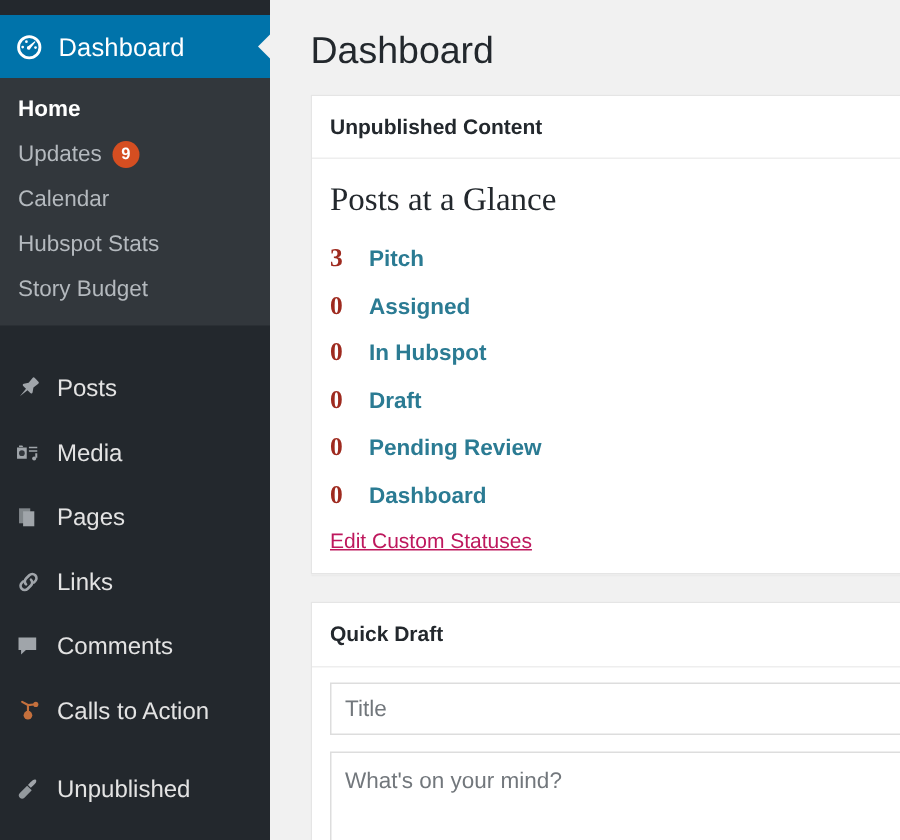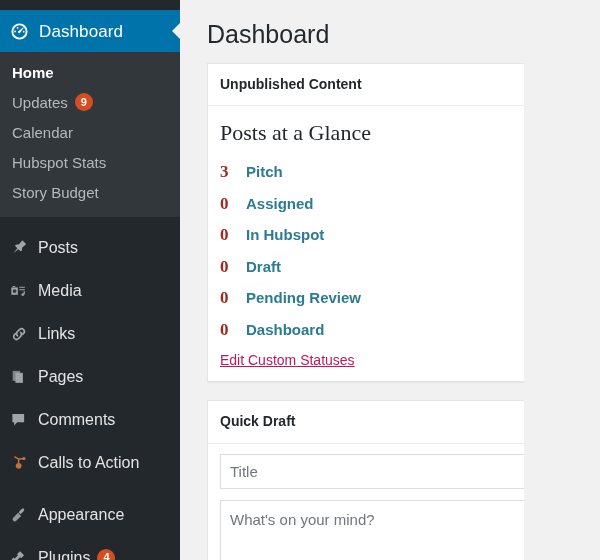--- a/index.html
+++ b/index.html
@@ -9,21 +9,21 @@
     width: 600px;
     height: 560px;
     overflow: hidden;
     background: #f1f1f1;
     font-family: "Liberation Sans", sans-serif;
     -webkit-font-smoothing: antialiased;
   }
 
   #screen {
     position: relative;
-    width: 524px;
+    width: 600px;
     height: 560px;
     background: #f1f1f1;
     overflow: hidden;
   }
 
   
   .adminbar {
     position: absolute;
     top: 0; left: 0;
     width: 180px;
@@ -67,37 +67,37 @@
     border-width: 9px 9px 9px 0;
     border-color: transparent #f1f1f1 transparent transparent;
   }
 
   .submenu {
     background: #32373c;
     padding: 6px 0 9px 0;
   }
   .submenu .sub-item {
     display: flex;
-    align-items: flex-start;
+    align-items: center;
     font-size: 15px;
     color: #b4b9be;
     padding: 5px 0 5px 12px;
     line-height: 20px;
     white-space: nowrap;
   }
   .submenu .sub-item.current {
     color: #fff;
     font-weight: bold;
   }
 
   .menu-group { padding-top: 9px; }
 
   .menu-item {
     display: flex;
-    align-items: center;
+    align-items: flex-end;
     height: 43px;
     padding-left: 9px;
     color: #e3e3e3;
     font-size: 16px;
     white-space: nowrap;
   }
   .menu-item .label { margin-left: 9px; }
 
   .menu-sep { height: 9px; }
 
@@ -281,36 +281,36 @@
             <path d="M10.3 5.3h6.2v1.1h-6.2zm0 2.7h6.2v1.1h-6.2z"></path>
             <path d="M15 10.2h1.5v3.4H15z"></path>
               <circle cx="14.2" cy="14" r="1.5"></circle>
           </svg>
         </span>
         <span class="label">Media</span>
       </div>
 
       <div class="menu-item">
         <span class="ico">
+          <svg width="18" height="18" viewBox="0 0 20 20" fill="currentColor">
+            <path d="M3 3.2h8.3v11.1H3z" opacity=".75"></path>
+            <path d="M6 5.4h8.3v11.1H6z"></path>
+          </svg>
+        </span>
+        <span class="label">Pages</span>
+      </div>
+
+      <div class="menu-item">
+        <span class="ico">
           <svg width="18" height="18" viewBox="0 0 20 20" fill="none" stroke="currentColor" stroke-width="1.9" stroke-linecap="round">
             <path d="M8.2 11.8a3.1 3.1 0 0 1 0-4.4l2.4-2.4a3.1 3.1 0 0 1 4.4 4.4l-1.1 1.1"></path>
             <path d="M11.8 8.2a3.1 3.1 0 0 1 0 4.4l-2.4 2.4a3.1 3.1 0 0 1-4.4-4.4l1.1-1.1"></path>
           </svg>
         </span>
         <span class="label">Links</span>
-      </div>
-
-      <div class="menu-item">
-        <span class="ico">
-          <svg width="18" height="18" viewBox="0 0 20 20" fill="currentColor">
-            <path d="M3 3.2h8.3v11.1H3z" opacity=".75"></path>
-            <path d="M6 5.4h8.3v11.1H6z"></path>
-          </svg>
-        </span>
-        <span class="label">Pages</span>
       </div>
 
       <div class="menu-item">
         <span class="ico">
           <svg width="18" height="18" viewBox="0 0 20 20" fill="currentColor">
             <path d="M2.6 3.3h13.1v9.2H8.1l-3.6 3.5v-3.5H2.6z"></path>
           </svg>
         </span>
         <span class="label">Comments</span>
       </div>
@@ -328,21 +328,21 @@
 
       <div class="menu-sep"></div>
 
       <div class="menu-item">
         <span class="ico">
           <svg width="18" height="18" viewBox="0 0 20 20" fill="currentColor">
             <path d="M15.4 3.1c-1-.6-2.4.2-4 1.9l-1.8 2 2.1 2.1 2-1.8c1.7-1.6 2.5-3 1.9-4z"></path>
             <path d="M9 7.6L3.6 13a2.4 2.4 0 0 0 3.4 3.4l5.4-5.4z" opacity=".9"></path>
           </svg>
         </span>
-        <span class="label">Appearance</span>
+        <span class="label">Unpublished</span>
       </div>
 
       <div class="menu-item">
         <span class="ico">
           <svg width="18" height="18" viewBox="0 0 20 20" fill="currentColor">
             <path d="M13.4 2.6l-3.6 3.6 1.2 1.2-4.3 4.3-1.3-1.3-2 2 5.1 5.1 2-2-1.3-1.3 4.3-4.3 1.2 1.2 3.6-3.6z" transform="translate(-1.2,0) scale(.92)"></path>
           </svg>
         </span>
         <span class="label">Plugins</span>
         <span class="badge">4</span>

